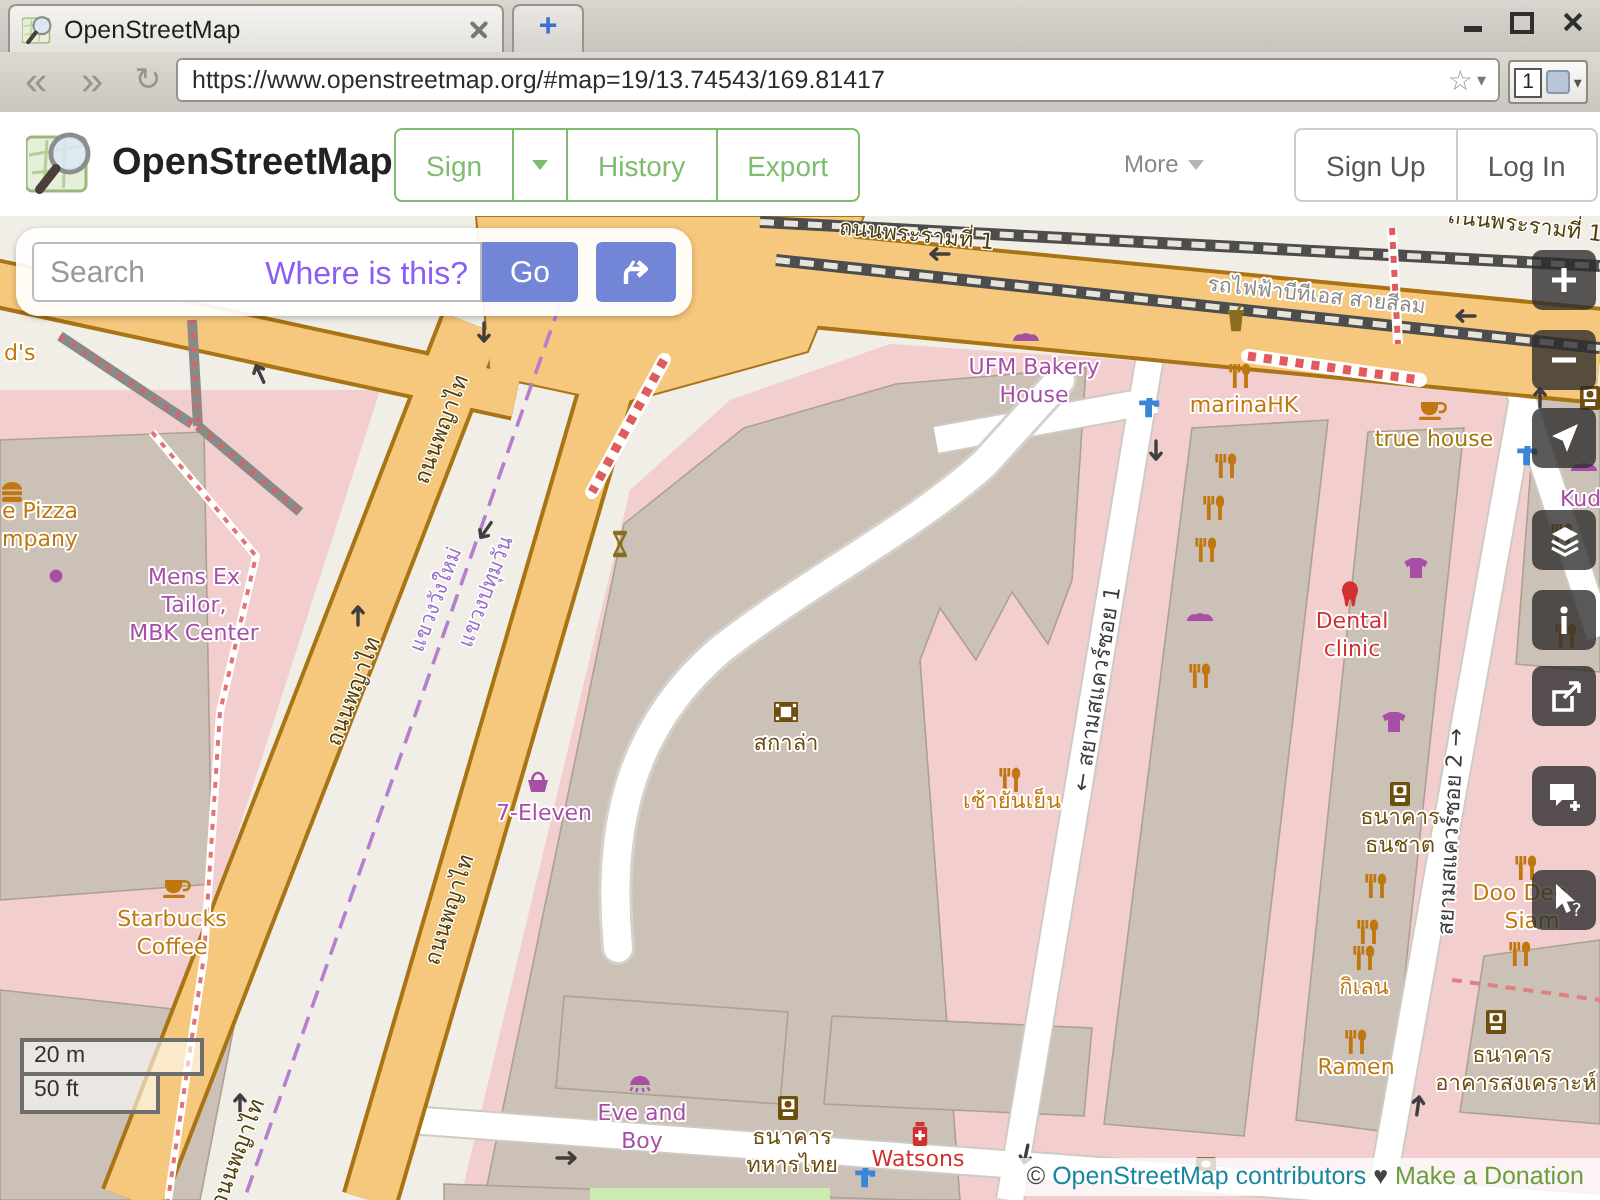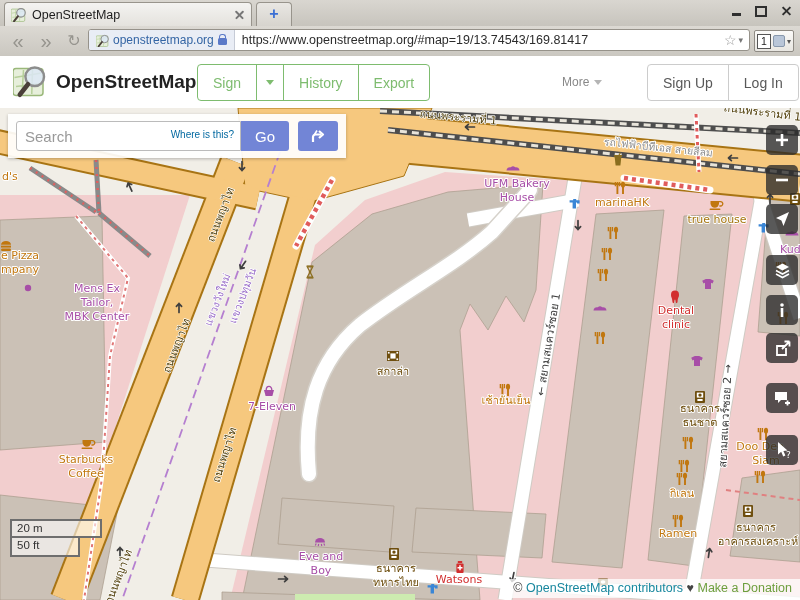--- a/index.html
+++ b/index.html
@@ -65,26 +65,26 @@
   .ta-s{text-anchor:start;}
   .rd{fill:#52400b;stroke-width:1.4px;}
   .rl{fill:#8a8a8a;font-size:10.5px;}
   .ad{fill:#9a6fc9;font-size:10.5px;stroke-width:1.6px;}
   .so{fill:#3c3c3c;}
   .po{fill:#c1770f;} .pp{fill:#a74ea7;} .pb{fill:#6e4e0e;} .pr{fill:#d22f2f;} .pa{fill:#a5740c;}
   .ic-o{color:#c1770f}.ic-p{color:#a74ea7}.ic-r{color:#d22f2f}.ic-br{color:#6e4e0e}
   .ic-bl{color:#3a86d6}.ic-am{color:#8a6d1e}.ic-ar{color:#3f3f3f}
   
   .searchpanel{position:absolute;left:8px;top:6px;width:338px;height:44px;background:rgba(255,255,255,.92);
-               border-radius:0;box-shadow:0 1px 3px rgba(0,0,0,.25);display:flex;align-items:center;padding:2px 8px;box-sizing:border-box;}
+               border-radius:11px;box-shadow:0 1px 3px rgba(0,0,0,.25);display:flex;align-items:center;padding:2px 8px;box-sizing:border-box;}
   .searchbox{position:relative;flex:1;height:28px;border:1px solid #bbb;border-radius:3px 0 0 3px;background:#fff;}
   .searchbox input{position:absolute;inset:0;border:none;outline:none;font-size:15px;color:#333;padding:0 90px 0 8px;background:transparent;
                    font-family:"Liberation Sans",sans-serif;width:100%;box-sizing:border-box;}
   .searchbox input::placeholder{color:#999;}
-  .wherelink{position:absolute;right:6px;top:7px;font-size:10px;color:#0369a1;cursor:pointer;}
+  .wherelink{position:absolute;right:6px;top:7px;font-size:16px;color:#8b5cf6;cursor:pointer;}
   .gobtn{width:48px;height:30px;background:#7285d6;color:#fff;font-size:15px;border-radius:0 3px 3px 0;
          display:flex;align-items:center;justify-content:center;cursor:pointer;}
   .dirbtn{width:40px;height:30px;background:#7285d6;border-radius:3px;margin-left:9px;display:flex;align-items:center;justify-content:center;cursor:pointer;}
   
   .mbtn{position:absolute;left:766px;width:32px;height:30px;background:rgba(42,42,42,.78);border-radius:5px;
         display:flex;align-items:center;justify-content:center;cursor:pointer;}
   
   .scalebar{position:absolute;left:10px;top:411px;font-size:11.5px;color:#333;}
   .sc1{width:92px;height:19px;border:2px solid #6e6e6e;background:rgba(255,255,255,.6);padding:1px 15px 0 5px;box-sizing:border-box;}
   .sc2{width:70px;height:19px;border:2px solid #6e6e6e;border-top:none;background:rgba(255,255,255,.6);padding:1px 0 0 5px;box-sizing:border-box;}
@@ -207,27 +207,20 @@
           <i></i>
         </span>
     </div>
   </div>
 
   <div class="navbar">
     <span class="navbtn" style="left:6px">«</span>
     <span class="navbtn" style="left:34px">»</span>
     <span class="navbtn" style="left:62px;font-size:16px">↻</span>
     <div class="urlbar">
-      <div class="sitechip">
-        <svg width="13" height="13" viewBox="0 0 24 24">
-            <use href="#osm-logo" transform="scale(1.1)"></use>
-          </svg>
-        <span>openstreetmap.org</span>
-        <span class="lock"></span>
-      </div>
       <span class="urltext">https://www.openstreetmap.org/#map=19/13.74543/169.81417</span>
       <span class="star">☆</span>
       <span class="urlcaret">▾</span>
     </div>
     <div class="tabcount">
       <span class="n">1</span>
       <span class="pg"></span>
       <span class="c">▾</span>
     </div>
   </div>

